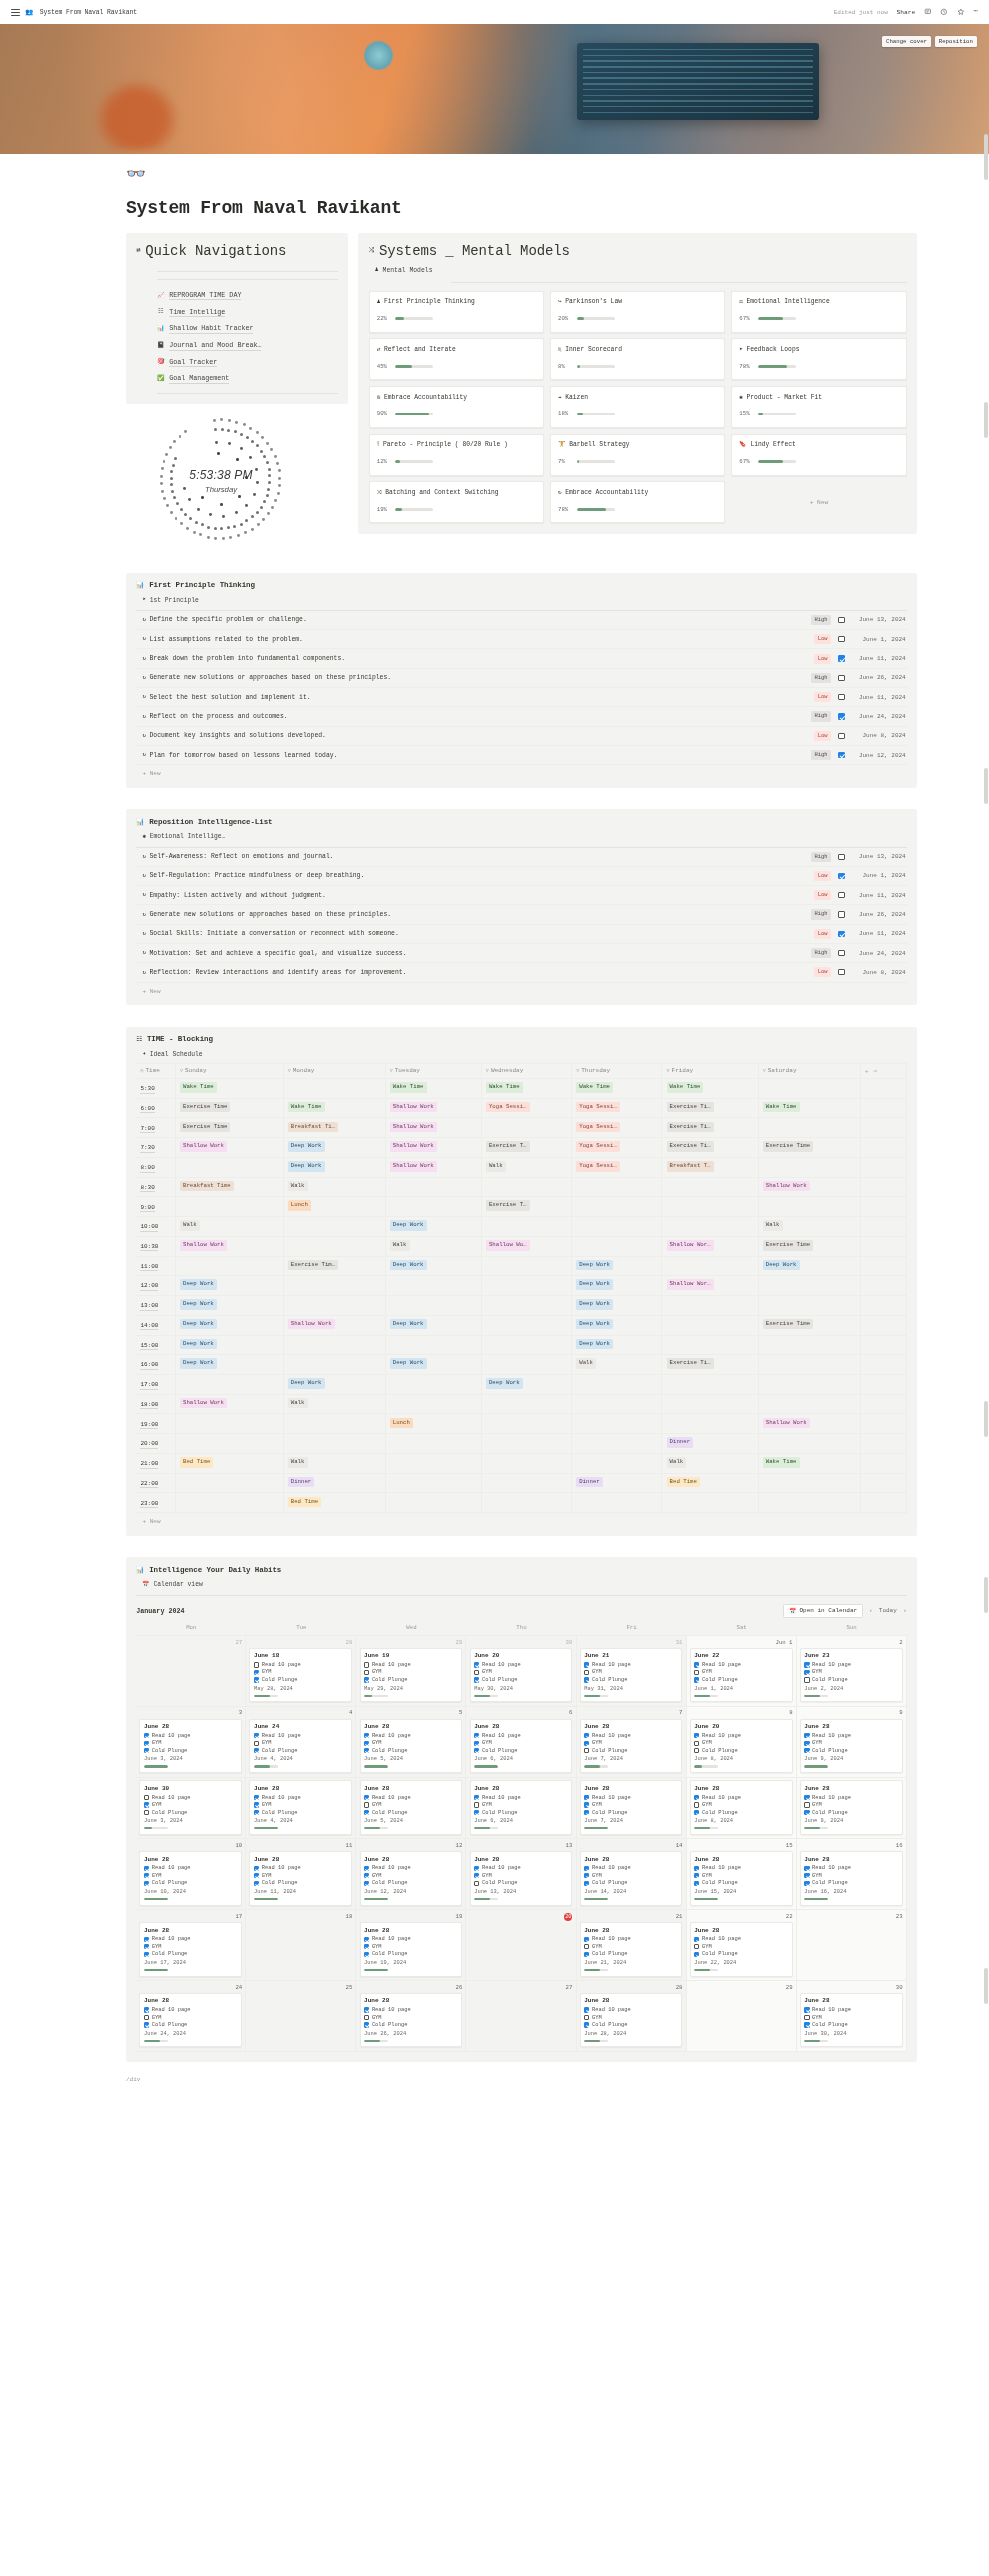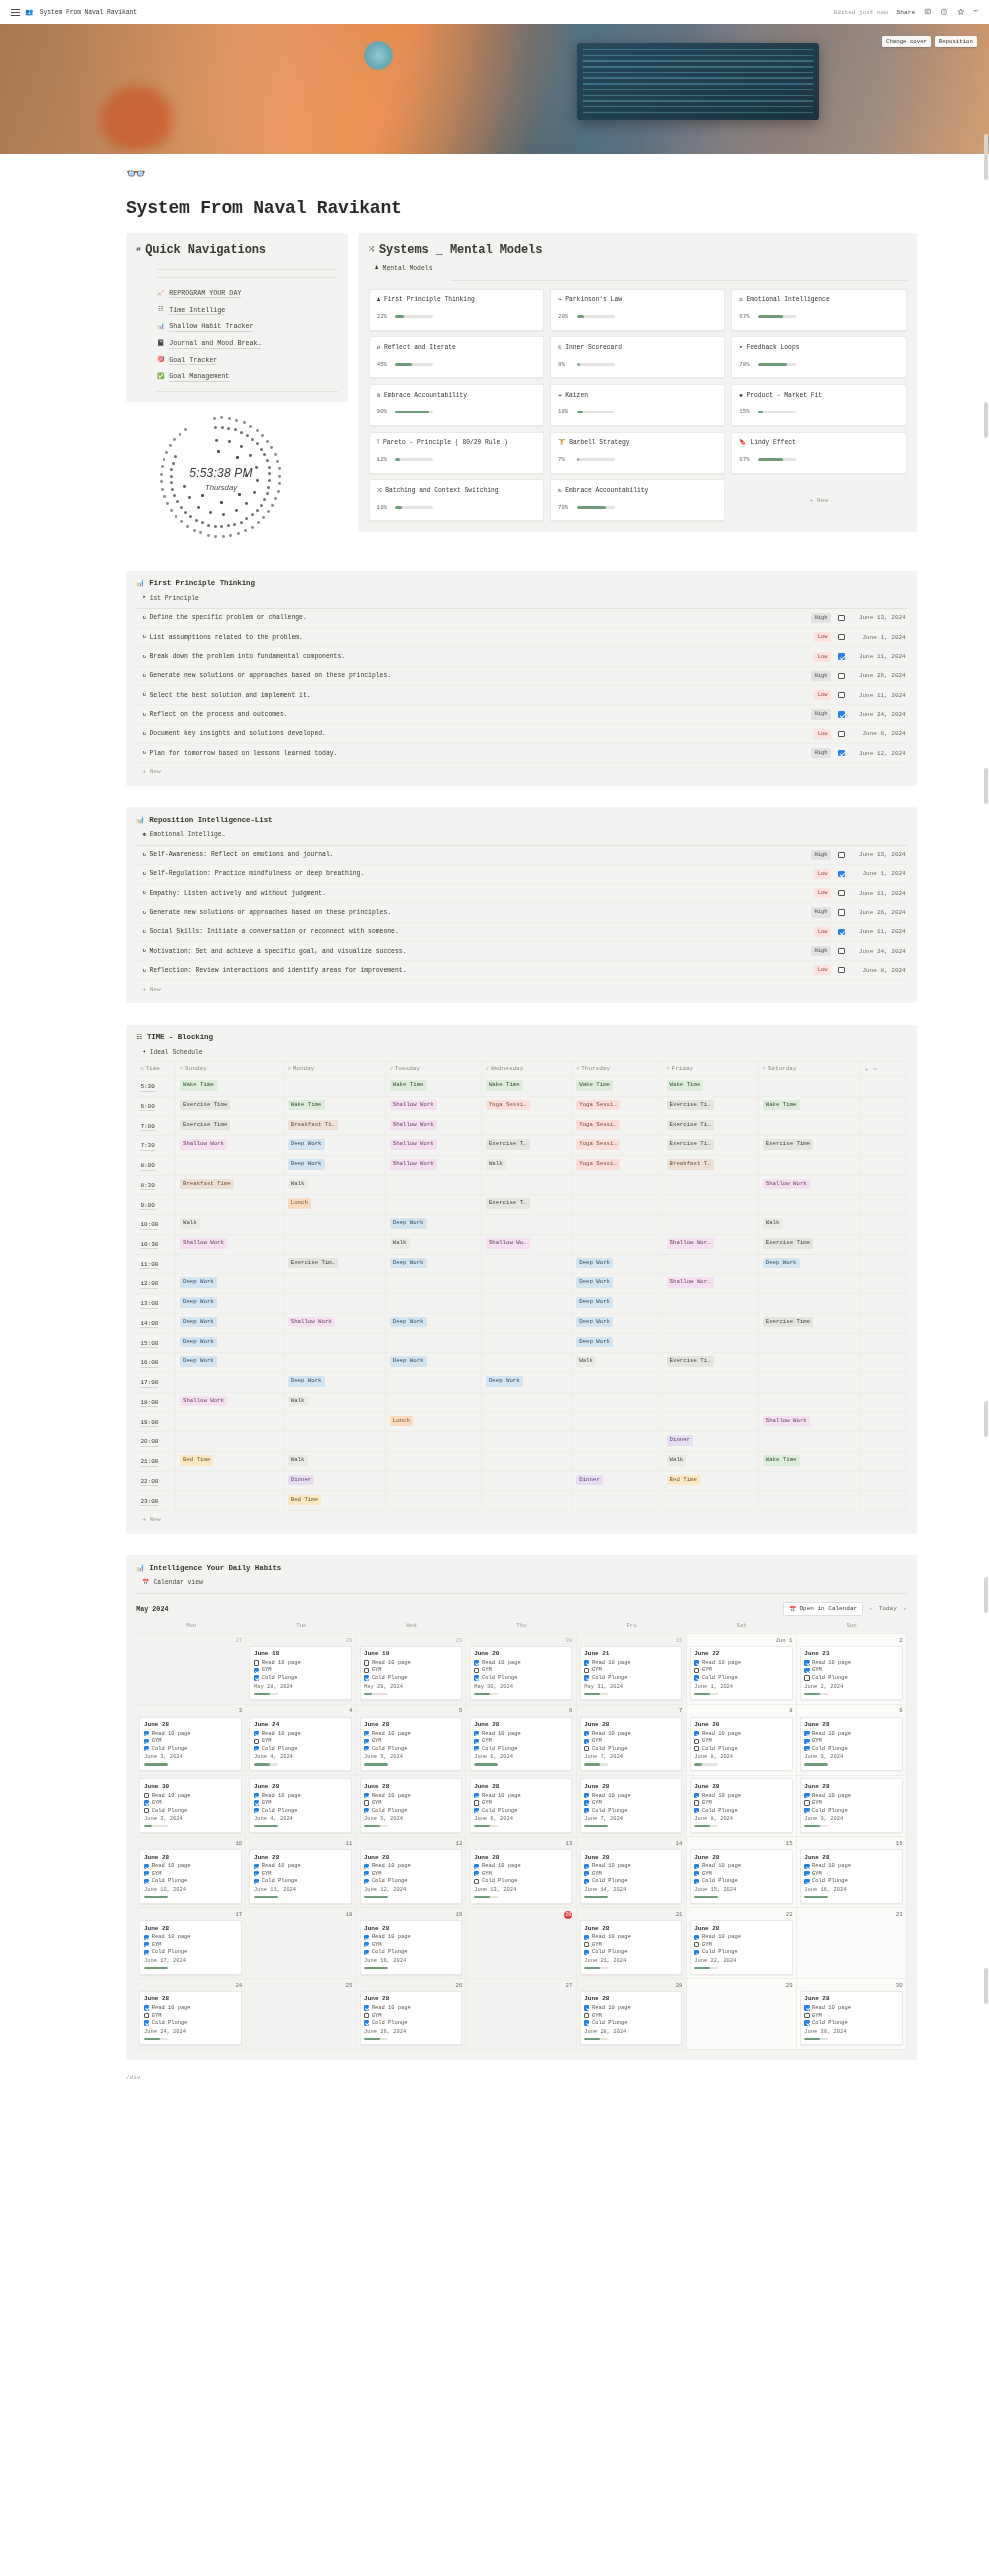--- a/index.html
+++ b/index.html
@@ -76,21 +76,21 @@
   }
 
   
   .hero { display: flex; gap: 10.3px; margin-top: 15.5px; align-items: flex-start; }
   .hero-left { width: 222px; flex: 0 0 222px; }
   .hero-right { flex: 1; }
 
   .panel { background: #f3f3f1; border-radius: 2.1px; padding: 9.3px 10.3px 10.3px 10.3px; }
   .panel-head { display: flex; align-items: center; gap: 4.6px; }
   .panel-head .ph-ico { font-size: 7.2px; line-height: 1; color:#37352f; }
-  .panel-head .ph-title { font-size: 12px; font-weight: 700; letter-spacing: -0.1px; }
+  .panel-head .ph-title { font-size: 14px; font-weight: 400; letter-spacing: -0.1px; }
 
   .qn-rule { height:0.5px; background:#e3e2df; margin: 12.4px 0 0 20.6px; }
   .qn-rule.second { margin-top: 7.7px; }
   .qn-list { margin: 11.3px 0 0 20.6px; }
   .qn-item { display: flex; align-items: center; gap: 4.6px; margin-bottom: 7.2px; cursor: pointer; }
   .qn-item .qn-ico { font-size: 6.2px; width:7.7px; text-align:center; line-height:1; color:#37352f;}
   .qn-item .qn-label { font-size: 6.7px; color: #45433f; border-bottom: 0.5px solid #d6d5d1; padding-bottom: 0.5px; }
   .qn-bottomrule { height: 0.5px; background: #e3e2df; margin: 9.3px 0 0 20.6px; }
 
   
@@ -264,21 +264,21 @@
       <div class="panel">
         <div class="panel-head">
           <span class="ph-ico">⇄</span>
           <span class="ph-title">Quick Navigations</span>
         </div>
         <div class="qn-rule"></div>
         <div class="qn-rule second"></div>
         <div class="qn-list" id="qn-list">
               <div class="qn-item">
                 <span class="qn-ico">📈</span>
-                <span class="qn-label">REPROGRAM YOUR DAY</span>
+                <span class="qn-label">REPROGRAM TIME DAY</span>
               </div>
               <div class="qn-item">
                 <span class="qn-ico">☷</span>
                 <span class="qn-label">Time Intellige</span>
               </div>
               <div class="qn-item">
                 <span class="qn-ico">📊</span>
                 <span class="qn-label">Shallow Habit Tracker</span>
               </div>
               <div class="qn-item">
@@ -1040,21 +1040,21 @@
       <span class="s-ico">📊</span>
       <span class="s-title">Intelligence Your Daily Habits</span>
     </div>
     <div class="sec-sub">
       <span class="ss-ico">📅</span>
       <span class="ss-name">Calendar view</span>
     </div>
     <div class="sec-rule"></div>
 
     <div class="cal-top">
-      <div class="cal-month">May 2024</div>
+      <div class="cal-month">January 2024</div>
       <div class="cal-actions">
         <div class="cal-open">
           <span>📅</span>
           <span>Open in Calendar</span>
         </div>
         <span class="cal-arrow">‹</span>
         <span class="cal-today">Today</span>
         <span class="cal-arrow">›</span>
       </div>
     </div>

